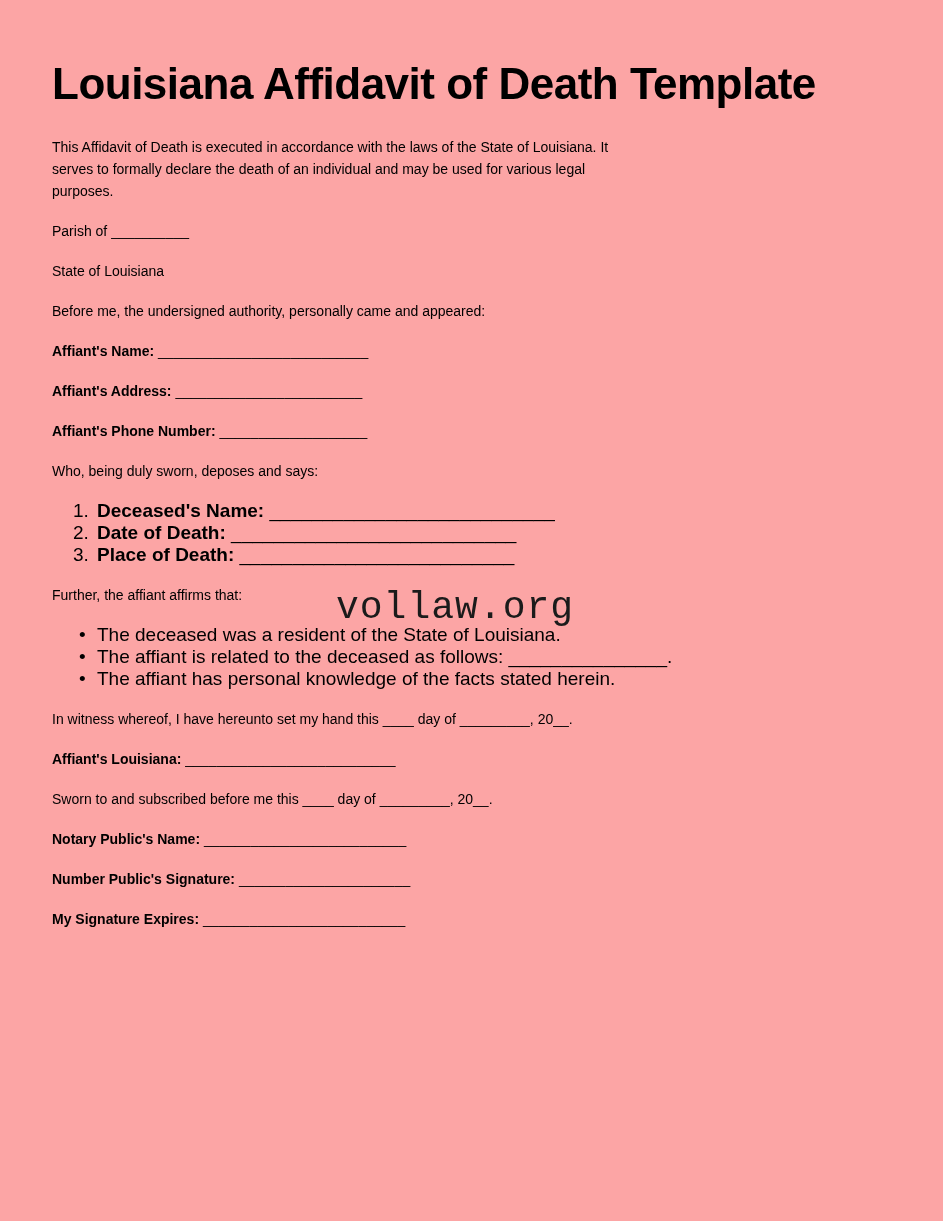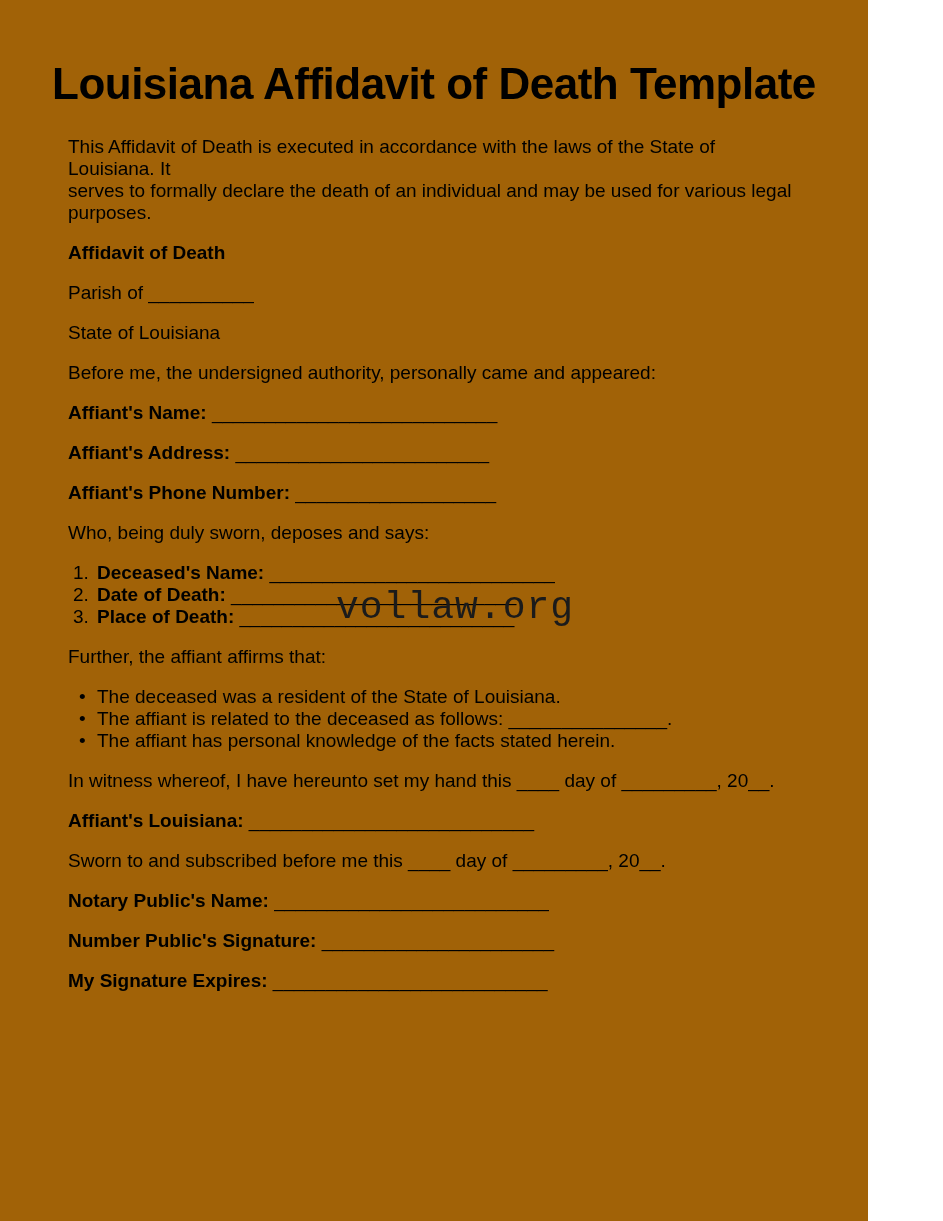--- a/index.html
+++ b/index.html
@@ -1,37 +1,37 @@
 <!DOCTYPE html>
 <html><head>
 <meta charset="utf-8">
 <style>
   html,body { margin:0; padding:0; background:#ffffff; }
   .page {
     position: relative;
-    width: 868px;
+    width: 943px;
     height: 1221px;
-    background: #a16207;
+    background: #fca5a5;
     overflow: hidden;
     font-family: "Liberation Sans", sans-serif;
     color: #000000;
     box-sizing: border-box;
     padding: 58px 52px 0 52px;
   }
   h1.doc-title {
     margin: 0 0 26px 0;
     font-size: 44px;
     line-height: 52px;
     font-weight: 700;
     letter-spacing: -0.5px;
     white-space: nowrap;
   }
   .para {
-    margin: 18px 16px;
-    font-size: 19px;
+    margin: 18px 0;
+    font-size: 14px;
     line-height: 22px;
     white-space: pre-line;
   }
   .bold { font-weight: 700; }
   .blank { font-weight: 400; }
   .list {
     margin: 18px 0;
     font-size: 19px;
     line-height: 22px;
   }
@@ -63,21 +63,20 @@
 <body>
 
 <div class="page">
 
   <h1 class="doc-title">Louisiana Affidavit of Death Template</h1>
 
   <p class="para">This Affidavit of Death is executed in accordance with the laws of the State of Louisiana. It
 serves to formally declare the death of an individual and may be used for various legal
 purposes.</p>
 
-  <p class="para bold">Affidavit of Death</p>
 
   <p class="para">Parish of __________</p>
 
   <p class="para">State of Louisiana</p>
 
   <p class="para">Before me, the undersigned authority, personally came and appeared:</p>
 
   <p class="para"><span class="bold">Affiant's Name:</span><span class="blank"> ___________________________</span></p>
 
   <p class="para"><span class="bold">Affiant's Address:</span><span class="blank"> ________________________</span></p>

